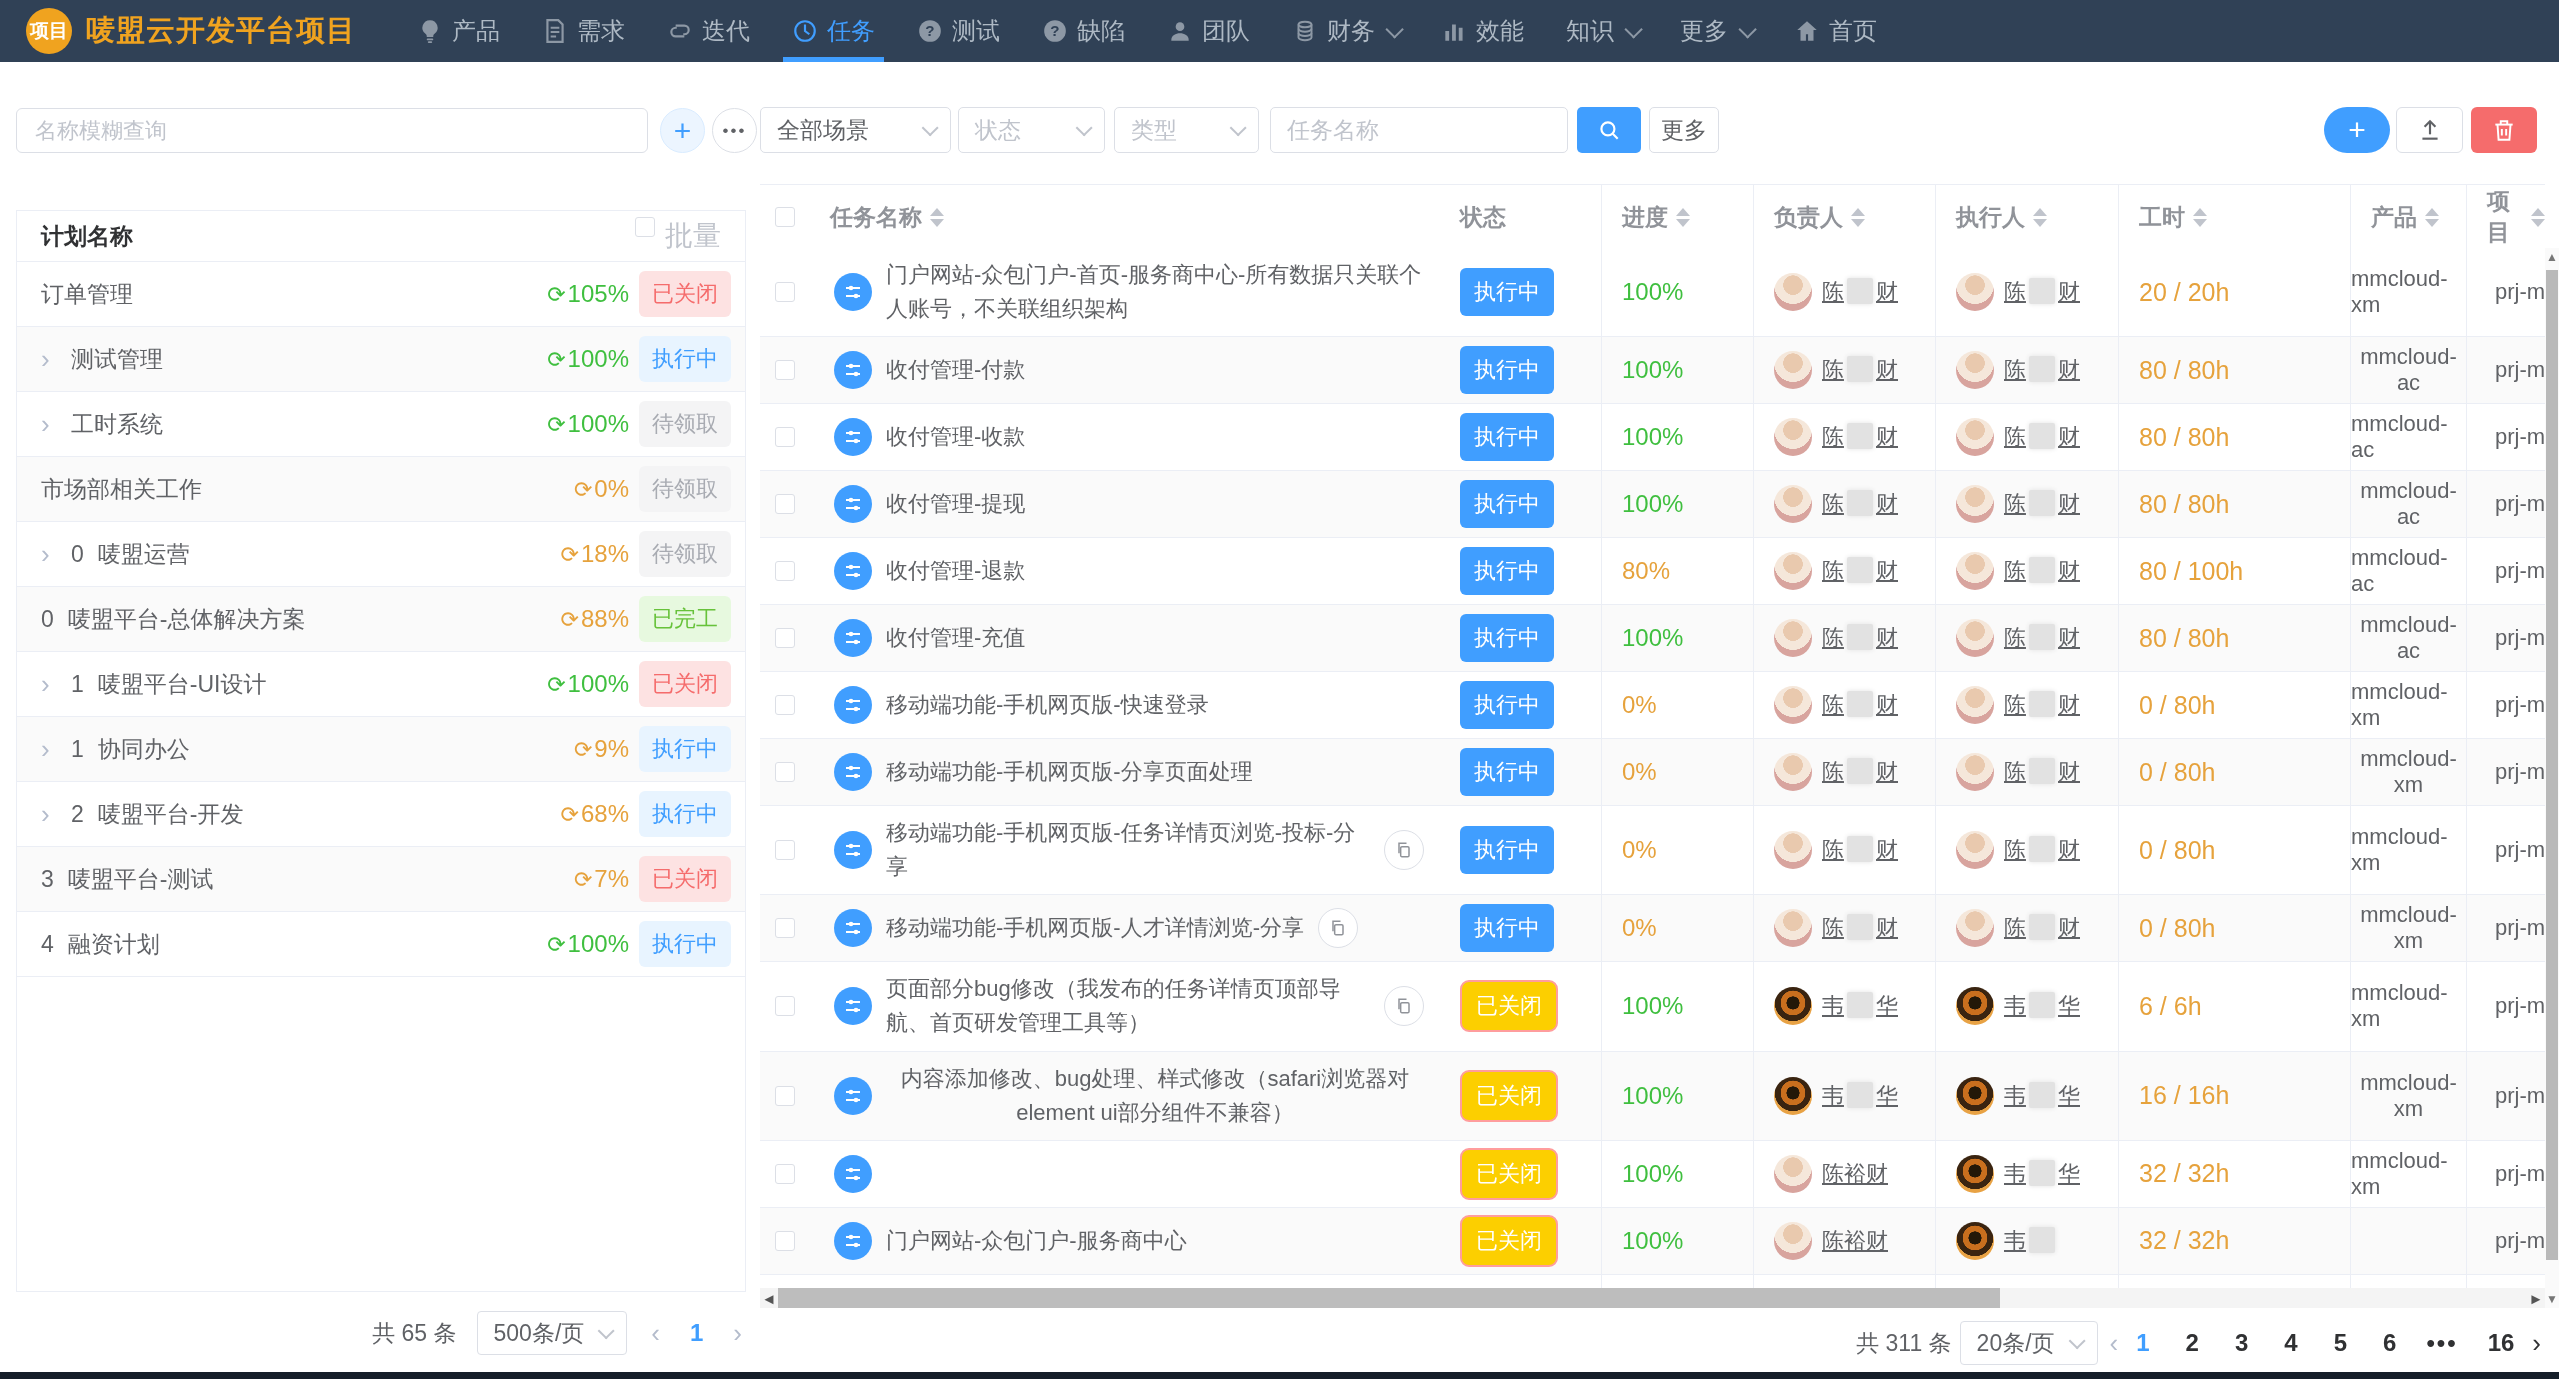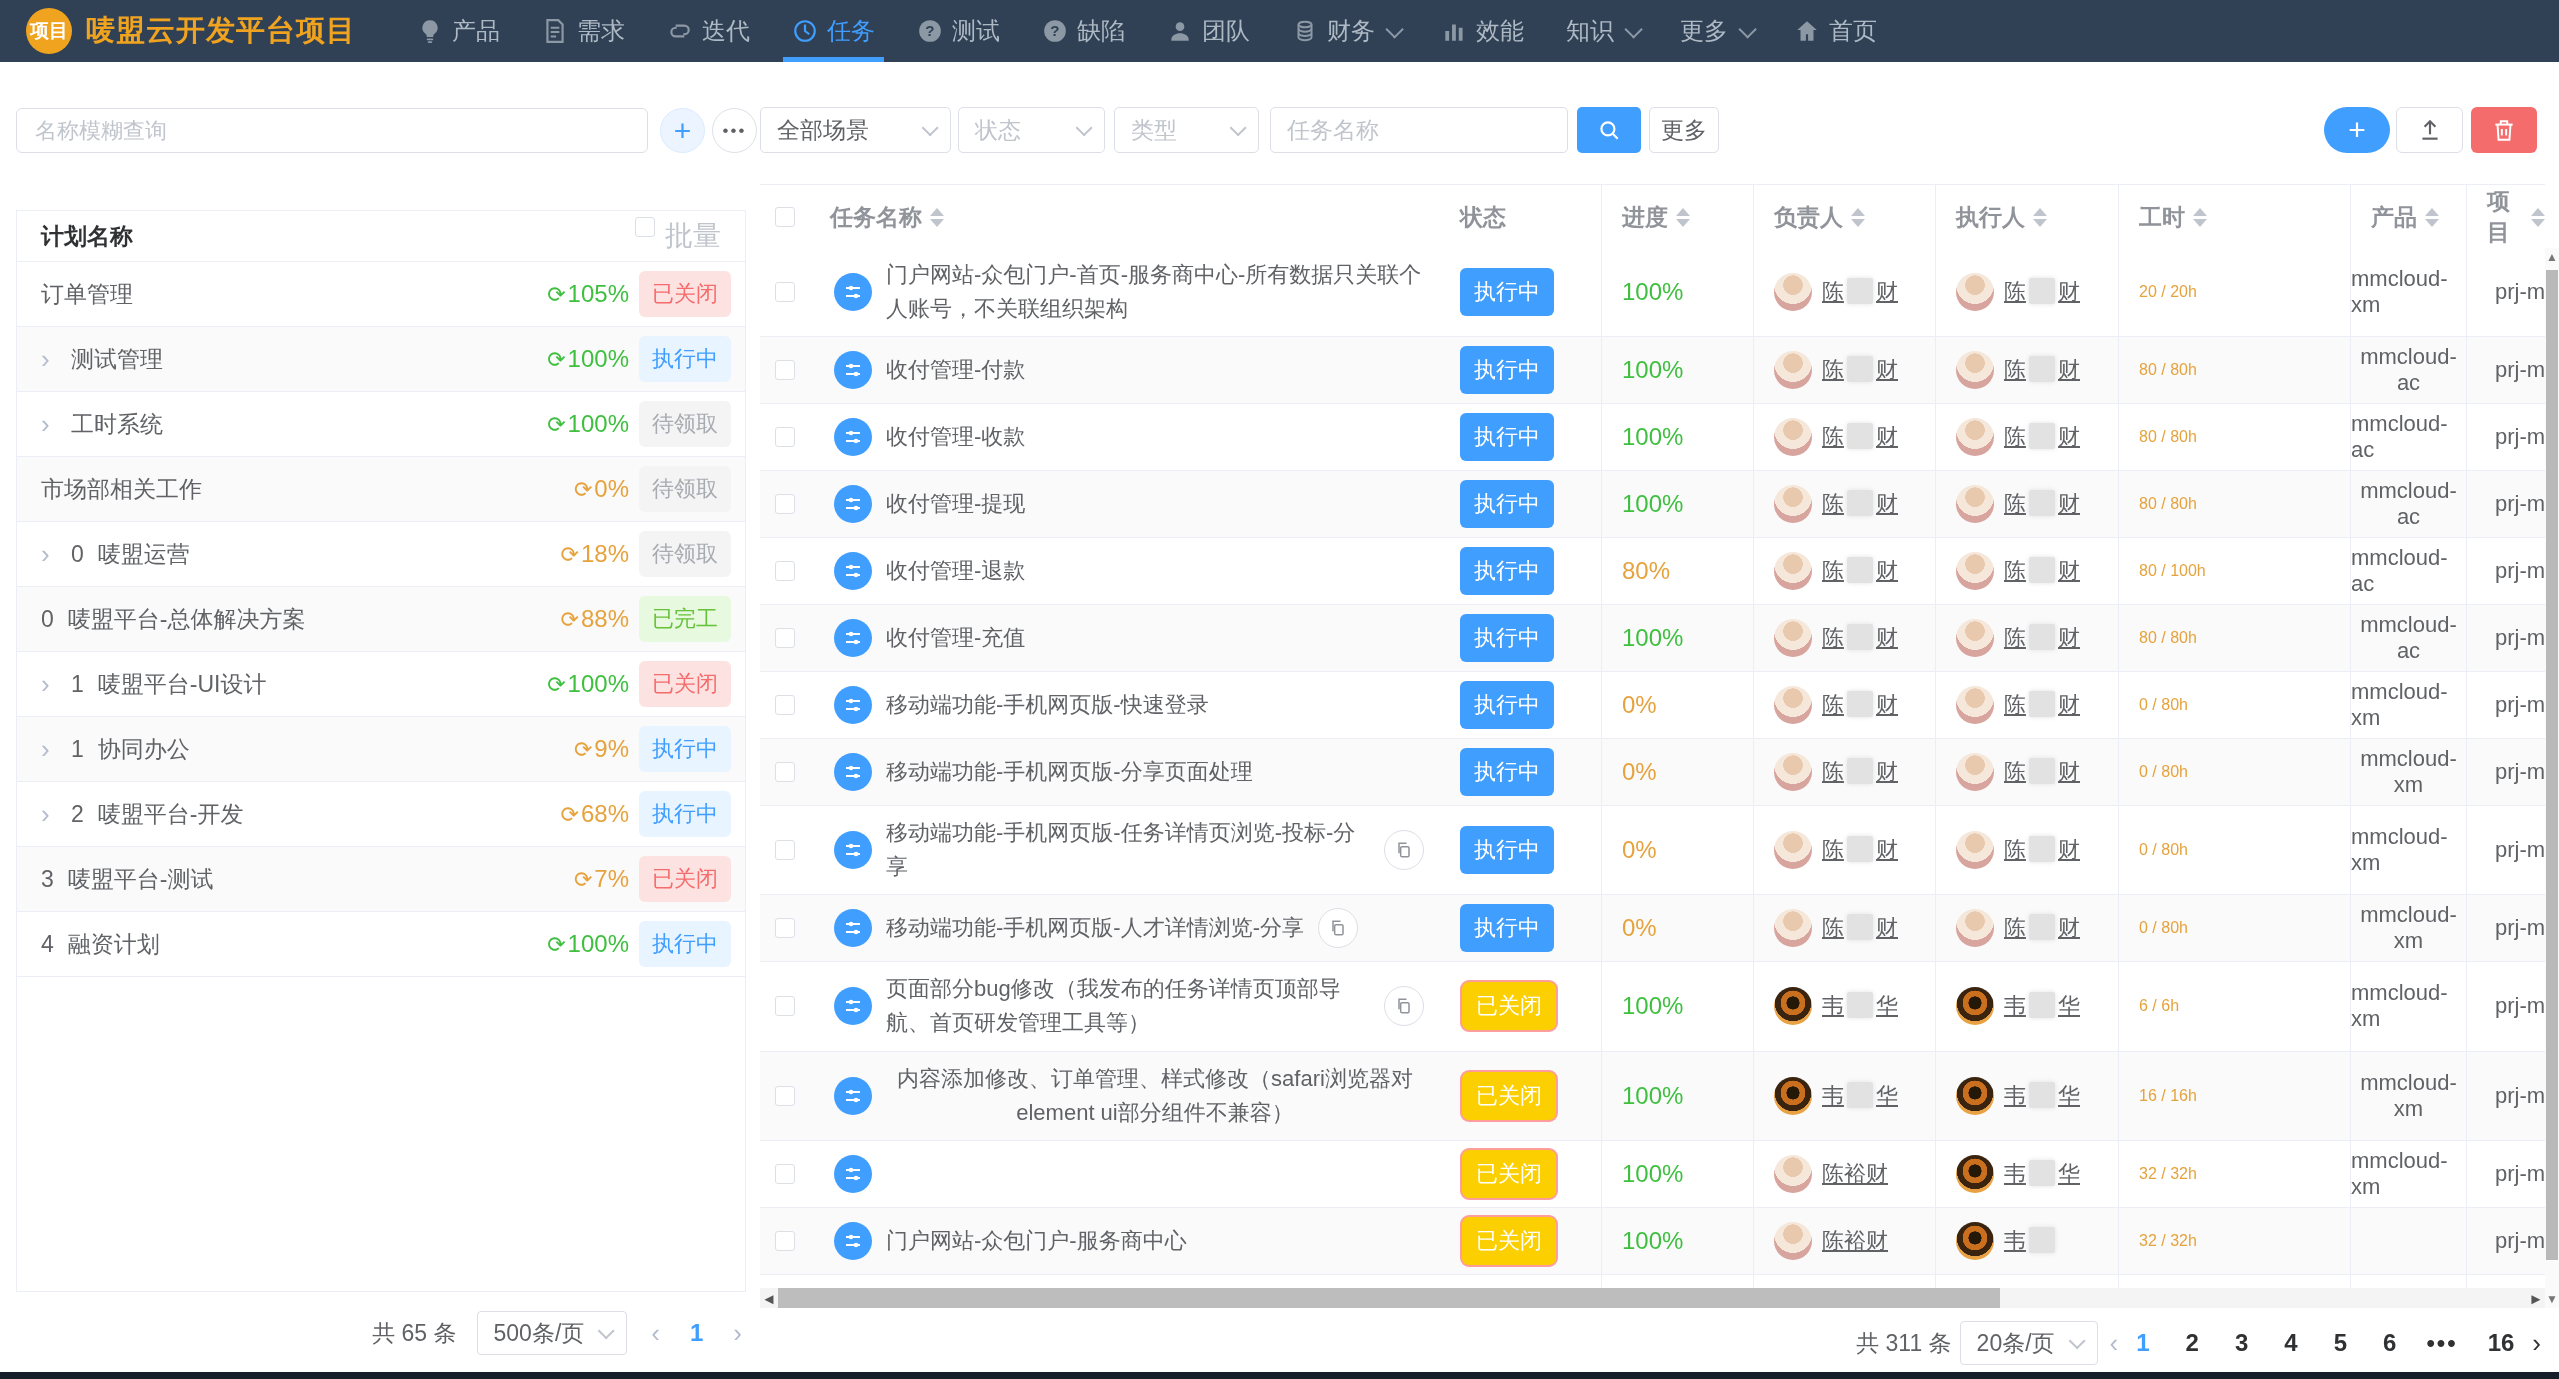--- a/index.html
+++ b/index.html
@@ -95,21 +95,21 @@
   .copy-circle svg{width:20px;height:20px;}
   .badge-solid{padding:9px 14px;border-radius:6px;font-size:22px;color:#fff;white-space:nowrap;}
   .badge-s-running{background:#409eff;}
   .badge-s-closed{background:#fccf00;border:2px solid #ff9d9d;border-radius:9px;}
   .prog{font-size:24px;}
   .avatar{width:38px;height:38px;border-radius:50%;flex:0 0 auto;margin-right:10px;}
   .avatar.photo{background:radial-gradient(circle at 50% 32%,#e9c9ae 0 30%,#f5e7da 31% 58%,#d8a49e 59%);}
   .avatar.tiger{background:radial-gradient(circle at 50% 42%,#241808 0 22%,#c96f1e 23% 42%,#3a2410 43% 62%,#e8a244 63%);}
   .p-name{white-space:nowrap;text-decoration:underline;}
   .redact{display:inline-block;width:26px;height:26px;background:#e2e2e2;border-radius:2px;margin:0 3px;vertical-align:-5px;box-shadow:0 0 5px #e2e2e2;}
-  .td-hours{color:#e6a23c;font-size:16px;}
+  .td-hours{color:#e6a23c;font-size:25px;}
   .td-product{justify-content:center;padding-left:0;}
   .td-project{overflow:hidden;white-space:nowrap;padding-left:28px;}
   
   .hscroll{position:absolute;left:0;right:14px;top:1226px;height:20px;background:#f4f4f4;display:flex;align-items:center;}
   .hscroll .arr{width:18px;text-align:center;color:#555;font-size:15px;flex:0 0 auto;cursor:pointer;}
   .hscroll-thumb{position:absolute;left:18px;width:1222px;top:0;height:20px;background:#bdbdbd;cursor:pointer;}
   .vscroll{position:absolute;right:0;top:186px;width:14px;height:1060px;background:#fafafa;}
   .vscroll .arr{position:absolute;left:0;width:14px;text-align:center;color:#777;font-size:12px;cursor:pointer;}
   .vscroll .arr.up{top:2px;}
   .vscroll .arr.down{bottom:2px;}
@@ -830,21 +830,21 @@
           <span class="cb"></span>
         </div>
         <div class="td td-name">
           <span class="task-ico">
             <svg viewBox="0 0 24 24" fill="none" stroke="#fff" stroke-width="2">
               <path d="M5 8h14M5 16h14"></path>
               <circle cx="10" cy="8" r="2.3" fill="#fff" stroke="none"></circle>
               <circle cx="15" cy="16" r="2.3" fill="#fff" stroke="none"></circle>
             </svg>
           </span>
-          <span class="task-name">内容添加修改、订单管理、样式修改（safari浏览器对element ui部分组件不兼容）</span>
+          <span class="task-name">内容添加修改、bug处理、样式修改（safari浏览器对element ui部分组件不兼容）</span>
         </div>
         <div class="td">
           <span class="badge-solid badge-s-closed">已关闭</span>
         </div>
         <div class="td bordered">
           <span class="prog pct-green">100%</span>
         </div>
         <div class="td bordered ">
           <div class="avatar tiger"></div>
           <span class="p-name">韦<span class="redact"></span>华</span>

